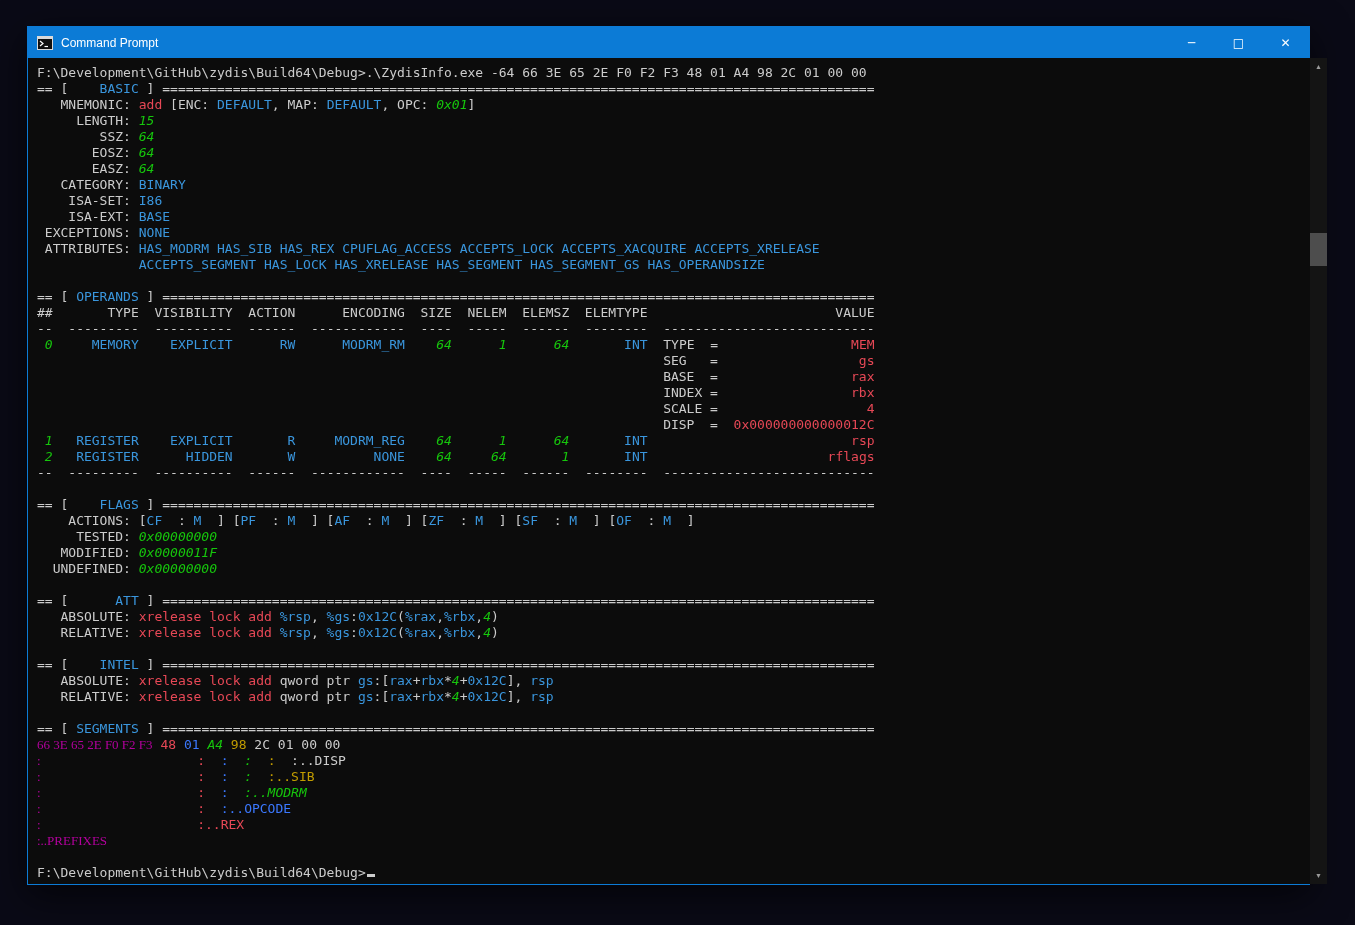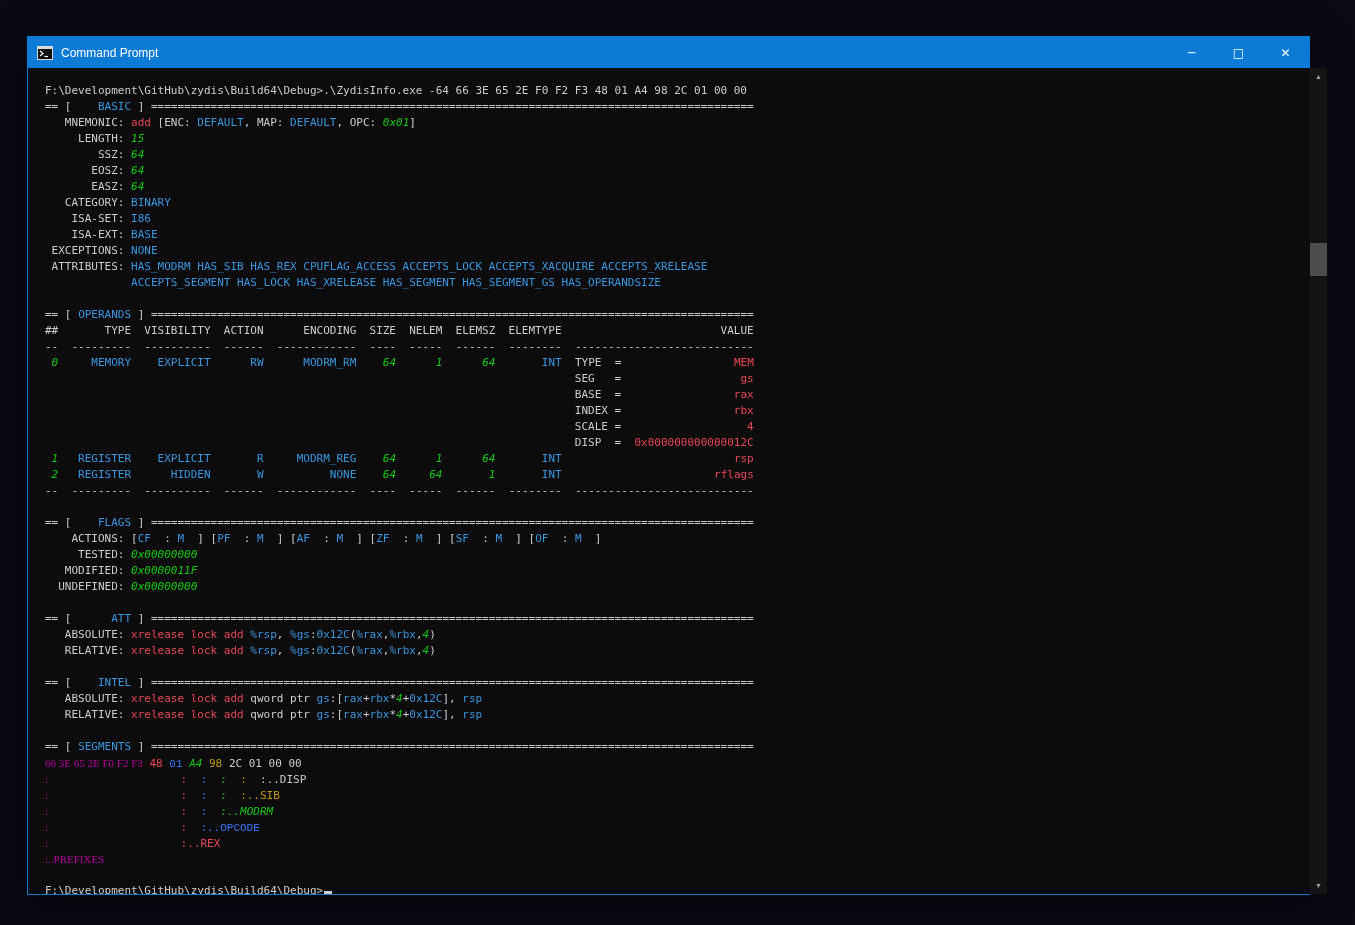--- a/index.html
+++ b/index.html
@@ -3,47 +3,47 @@
 <meta charset="utf-8">
 <style>
   * { box-sizing: border-box; }
   html,body { margin:0; padding:0; }
   body {
     width:1355px; height:925px; overflow:hidden;
     background: var(--desktop);
     font-family: "Liberation Sans", sans-serif;
   }
   .window {
-    position:absolute; left:27px; top:36px; width:1283px; height:859px;
+    position:absolute; left:27px; top:26px; width:1283px; height:859px;
     border:1px solid var(--accent);
     background: var(--console_bg);
     box-shadow: 0 10px 36px rgba(0,0,0,0.65);
   }
   .titlebar {
     height:31px; background:var(--accent);
     display:flex; align-items:center; color:var(--title_fg);
   }
   .cmd-icon { margin-left:9px; width:16px; height:14px; flex:0 0 auto; }
   .title { font-size:12px; margin-left:8px; white-space:nowrap; }
   .controls { margin-left:auto; display:flex; height:100%; }
   .ctrl {
     width:47px; height:100%; display:flex; align-items:center; justify-content:center;
     font-size:12px; color:var(--title_fg); cursor:default;
     font-family:"DejaVu Sans", "Liberation Sans", sans-serif;
   }
   .console { position:relative; width:1299px; height:826px; background:var(--console_bg); overflow:hidden; }
   .terminal {
-    margin:12px; padding:3px 20px 0 5px;
+    margin:4px; padding:3px 20px 0 5px;
     font-family:"DejaVu Sans Mono", "Liberation Mono", monospace;
-    font-size:11px; line-height:16px; color:var(--fg);
+    font-size:13px; line-height:16px; color:var(--fg);
   }
   .term-line { height:16px; white-space:pre; }
   .seg-fg      { color: var(--fg); }
   .seg-cyan    { color: var(--cyan); }
-  .seg-blue    { color: var(--blue); font-family: Liberation Mono, monospace; }
+  .seg-blue    { color: var(--blue); }
   .seg-green   { color: var(--green); font-style: italic; }
   .seg-red     { color: var(--red); }
   .seg-magenta { color: var(--magenta); font-family: Liberation Serif, serif; }
   .seg-yellow  { color: var(--yellow); }
   .seg-cursor  {
     display:inline-block; width:8px; height:3px; background:var(--fg);
     margin-left:1px; vertical-align:baseline;
   }
   .scrollbar {
     position:absolute; top:0; right:0; width:17px; height:100%;

